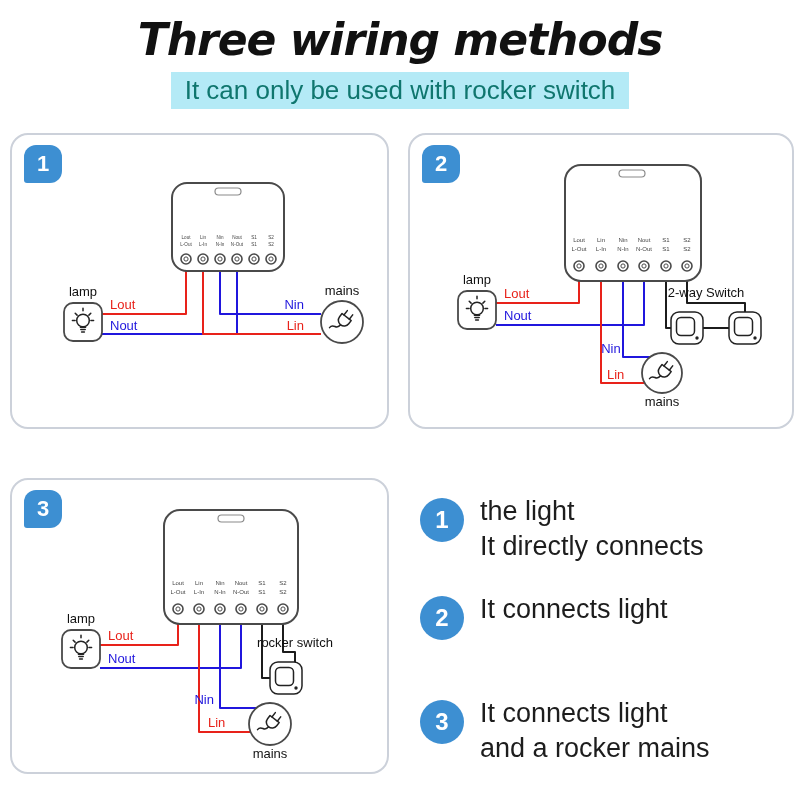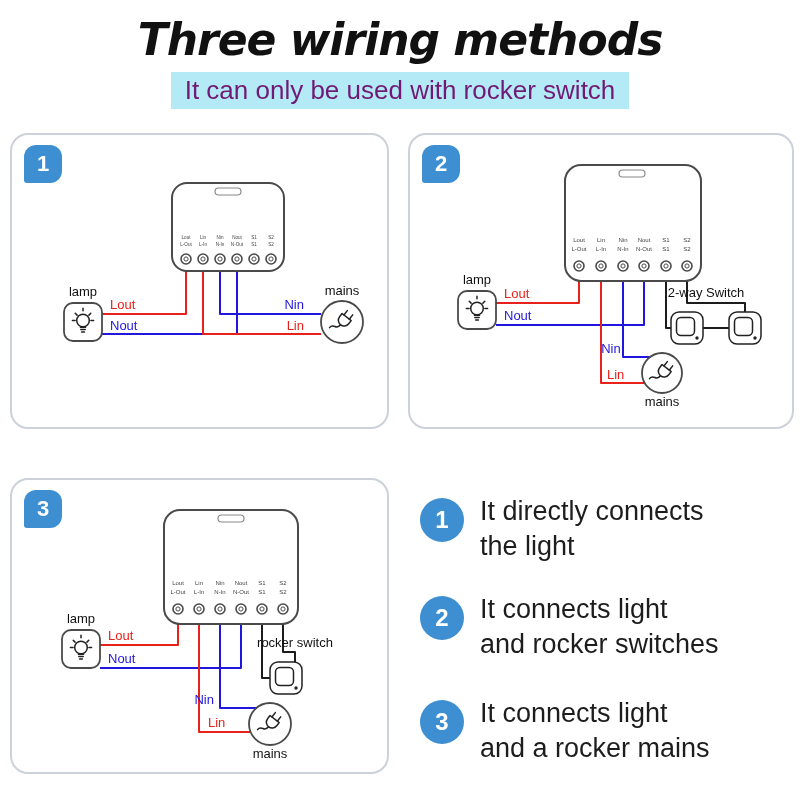--- a/index.html
+++ b/index.html
@@ -3,21 +3,21 @@
 <meta charset="utf-8">
 <style>
   html,body { margin:0; padding:0; background:#fff; }
   .page { position:relative; width:800px; height:800px; background:#fff; overflow:hidden;
           font-family:"Liberation Sans", sans-serif; }
 
   .title { position:absolute; top:14px; left:0; width:100%; margin:0; text-align:center;
            font-family:"DejaVu Sans", sans-serif; font-style:italic; font-weight:bold;
            font-size:44px; letter-spacing:-1px; color:#111; }
   .subtitle-wrap { position:absolute; top:72px; left:0; width:100%; text-align:center; }
-  .subtitle { display:inline-block; background:#b4eaf6; color:#701a75;
+  .subtitle { display:inline-block; background:#b4eaf6; color:#0f766e;
               font-size:26px; padding:3px 14px; }
 
   .panel { position:absolute; background:#fff; border:2px solid #ccd1da; border-radius:18px; }
   .badge { position:absolute; top:10px; left:12px; width:38px; height:38px;
            background:#3d8fd2; color:#fff; font-size:22px; font-weight:bold;
            display:flex; align-items:center; justify-content:center;
            border-radius:12px 12px 12px 3px; }
 
   .diagram { position:absolute; left:0; top:0; width:100%; height:100%; }
 
@@ -252,29 +252,28 @@
       <text class="t-wire red" x="96" y="160">Lout</text>
       <text class="t-wire blue" x="96" y="183">Nout</text>
       <text class="t-wire blue" x="202" y="224" text-anchor="end">Nin</text>
       <text class="t-wire red" x="196" y="247">Lin</text>
     </svg>
   </div>
 
   <div class="legend-item" style="top:494px;">
     <div class="legend-badge">1</div>
     <div class="legend-text">
+      <div>the light</div>
       <div>It directly connects</div>
-      <div>the light</div>
     </div>
   </div>
   <div class="legend-item" style="top:592px;">
     <div class="legend-badge">2</div>
     <div class="legend-text">
       <div>It connects light</div>
-      <div>and rocker switches</div>
     </div>
   </div>
   <div class="legend-item" style="top:696px;">
     <div class="legend-badge">3</div>
     <div class="legend-text">
       <div>It connects light</div>
       <div>and a rocker mains</div>
     </div>
   </div>
 

